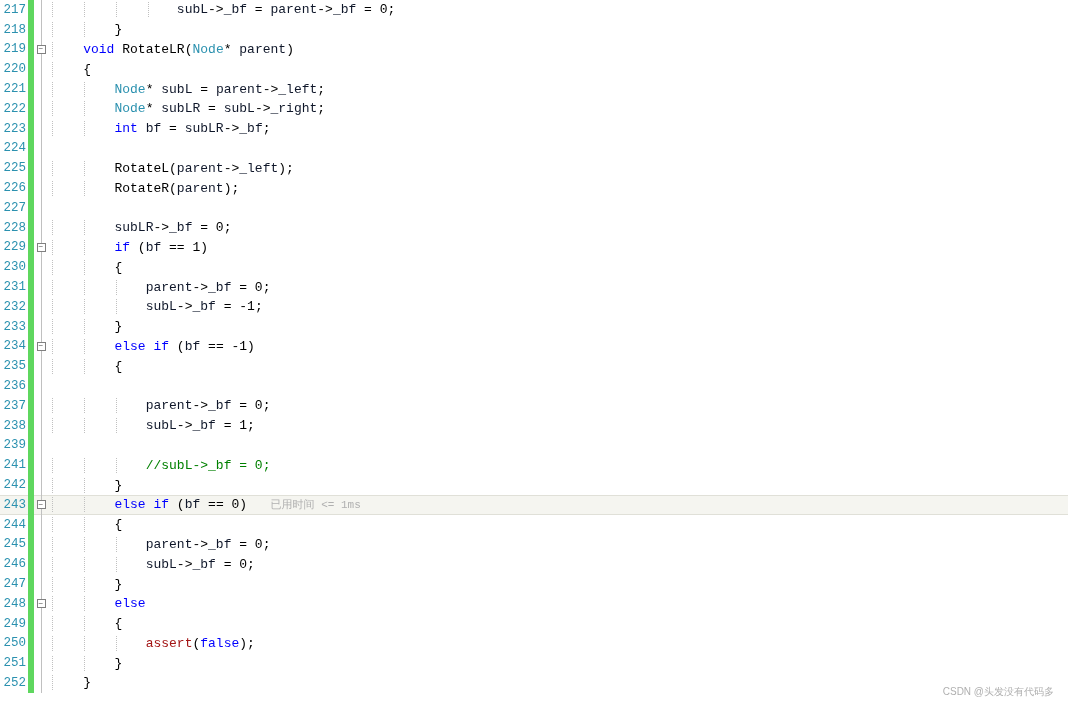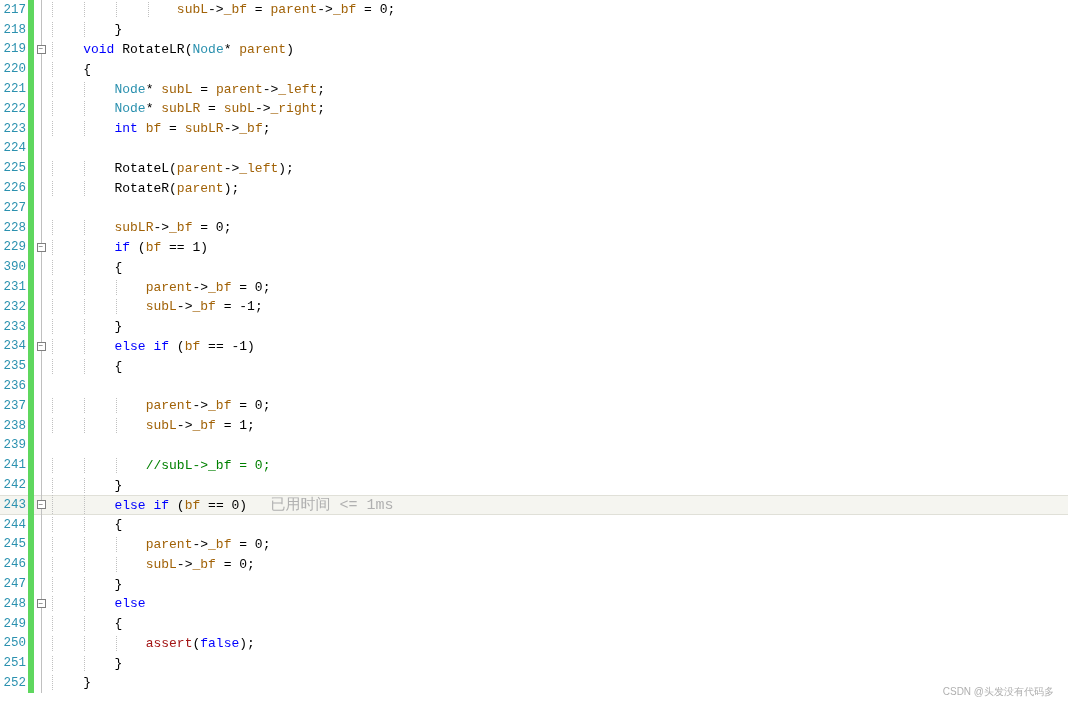--- a/index.html
+++ b/index.html
@@ -85,26 +85,26 @@
     bottom: 0;
     width: 1px;
     border-left: 1px dotted #c0c0c0;
   }
   .g1 { left: 4px; }
   .g2 { left: 36px; }
   .g3 { left: 68px; }
   .g4 { left: 100px; }
   .kw  { color: #0000ff; font-family: Liberation Mono, monospace; }
   .type{ color: #2b91af; }
-  .id  { color: #a16207; }
+  .id  { color: #0f172a; }
   .num { color: #000000; }
   .cmt { color: #008000; }
   .plain{ color: #000000; }
   .brk { color: #a31515; }
-  .hint{ color: #b0b0b0; font-size: 15px; }
+  .hint{ color: #b0b0b0; font-size: 11px; }
   .watermark {
     position: absolute;
     right: 14px;
     bottom: 14px;
     color: rgba(120,120,120,0.6);
     font-family: sans-serif;
     font-size: 10px;
   }
 </style>
 </head>
@@ -117,21 +117,21 @@
     <div class="line"><div class="lineno">220</div><div class="change-bar"></div><div class="fold-col"><div class="vline"></div></div><div class="code"><div class="indent-guide g1"></div><span>    </span><span class="plain">{</span></div></div>
     <div class="line"><div class="lineno">221</div><div class="change-bar"></div><div class="fold-col"><div class="vline"></div></div><div class="code"><div class="indent-guide g1"></div><div class="indent-guide g2"></div><span>        </span><span class="type">Node</span><span class="plain">* </span><span class="id">subL</span><span class="plain"> = </span><span class="id">parent</span><span class="plain">-&gt;</span><span class="id">_left</span><span class="plain">;</span></div></div>
     <div class="line"><div class="lineno">222</div><div class="change-bar"></div><div class="fold-col"><div class="vline"></div></div><div class="code"><div class="indent-guide g1"></div><div class="indent-guide g2"></div><span>        </span><span class="type">Node</span><span class="plain">* </span><span class="id">subLR</span><span class="plain"> = </span><span class="id">subL</span><span class="plain">-&gt;</span><span class="id">_right</span><span class="plain">;</span></div></div>
     <div class="line"><div class="lineno">223</div><div class="change-bar"></div><div class="fold-col"><div class="vline"></div></div><div class="code"><div class="indent-guide g1"></div><div class="indent-guide g2"></div><span>        </span><span class="kw">int</span><span> </span><span class="id">bf</span><span class="plain"> = </span><span class="id">subLR</span><span class="plain">-&gt;</span><span class="id">_bf</span><span class="plain">;</span></div></div>
     <div class="line"><div class="lineno">224</div><div class="change-bar"></div><div class="fold-col"><div class="vline"></div></div><div class="code"><div class="indent-guide g1"></div><div class="indent-guide g2"></div></div></div>
     <div class="line"><div class="lineno">225</div><div class="change-bar"></div><div class="fold-col"><div class="vline"></div></div><div class="code"><div class="indent-guide g1"></div><div class="indent-guide g2"></div><span>        </span><span class="plain">RotateL</span><span class="plain">(</span><span class="id">parent</span><span class="plain">-&gt;</span><span class="id">_left</span><span class="plain">)</span><span class="plain">;</span></div></div>
     <div class="line"><div class="lineno">226</div><div class="change-bar"></div><div class="fold-col"><div class="vline"></div></div><div class="code"><div class="indent-guide g1"></div><div class="indent-guide g2"></div><span>        </span><span class="plain">RotateR</span><span class="plain">(</span><span class="id">parent</span><span class="plain">)</span><span class="plain">;</span></div></div>
     <div class="line"><div class="lineno">227</div><div class="change-bar"></div><div class="fold-col"><div class="vline"></div></div><div class="code"><div class="indent-guide g1"></div><div class="indent-guide g2"></div></div></div>
     <div class="line"><div class="lineno">228</div><div class="change-bar"></div><div class="fold-col"><div class="vline"></div></div><div class="code"><div class="indent-guide g1"></div><div class="indent-guide g2"></div><span>        </span><span class="id">subLR</span><span class="plain">-&gt;</span><span class="id">_bf</span><span class="plain"> = </span><span class="num">0</span><span class="plain">;</span></div></div>
     <div class="line"><div class="lineno">229</div><div class="change-bar"></div><div class="fold-col"><div class="vline"></div><div class="fold-box"></div></div><div class="code"><div class="indent-guide g1"></div><div class="indent-guide g2"></div><span>        </span><span class="kw">if</span><span class="plain"> (</span><span class="id">bf</span><span class="plain"> == </span><span class="num">1</span><span class="plain">)</span></div></div>
-    <div class="line"><div class="lineno">390</div><div class="change-bar"></div><div class="fold-col"><div class="vline"></div></div><div class="code"><div class="indent-guide g1"></div><div class="indent-guide g2"></div><span>        </span><span class="plain">{</span></div></div>
+    <div class="line"><div class="lineno">230</div><div class="change-bar"></div><div class="fold-col"><div class="vline"></div></div><div class="code"><div class="indent-guide g1"></div><div class="indent-guide g2"></div><span>        </span><span class="plain">{</span></div></div>
     <div class="line"><div class="lineno">231</div><div class="change-bar"></div><div class="fold-col"><div class="vline"></div></div><div class="code"><div class="indent-guide g1"></div><div class="indent-guide g2"></div><div class="indent-guide g3"></div><span>            </span><span class="id">parent</span><span class="plain">-&gt;</span><span class="id">_bf</span><span class="plain"> = </span><span class="num">0</span><span class="plain">;</span></div></div>
     <div class="line"><div class="lineno">232</div><div class="change-bar"></div><div class="fold-col"><div class="vline"></div></div><div class="code"><div class="indent-guide g1"></div><div class="indent-guide g2"></div><div class="indent-guide g3"></div><span>            </span><span class="id">subL</span><span class="plain">-&gt;</span><span class="id">_bf</span><span class="plain"> = </span><span class="num">-1</span><span class="plain">;</span></div></div>
     <div class="line"><div class="lineno">233</div><div class="change-bar"></div><div class="fold-col"><div class="vline"></div></div><div class="code"><div class="indent-guide g1"></div><div class="indent-guide g2"></div><span>        </span><span class="plain">}</span></div></div>
     <div class="line"><div class="lineno">234</div><div class="change-bar"></div><div class="fold-col"><div class="vline"></div><div class="fold-box"></div></div><div class="code"><div class="indent-guide g1"></div><div class="indent-guide g2"></div><span>        </span><span class="kw">else</span><span> </span><span class="kw">if</span><span class="plain"> (</span><span class="id">bf</span><span class="plain"> == </span><span class="num">-1</span><span class="plain">)</span></div></div>
     <div class="line"><div class="lineno">235</div><div class="change-bar"></div><div class="fold-col"><div class="vline"></div></div><div class="code"><div class="indent-guide g1"></div><div class="indent-guide g2"></div><span>        </span><span class="plain">{</span></div></div>
     <div class="line"><div class="lineno">236</div><div class="change-bar"></div><div class="fold-col"><div class="vline"></div></div></div>
     <div class="line"><div class="lineno">237</div><div class="change-bar"></div><div class="fold-col"><div class="vline"></div></div><div class="code"><div class="indent-guide g1"></div><div class="indent-guide g2"></div><div class="indent-guide g3"></div><span>            </span><span class="id">parent</span><span class="plain">-&gt;</span><span class="id">_bf</span><span class="plain"> = </span><span class="num">0</span><span class="plain">;</span></div></div>
     <div class="line"><div class="lineno">238</div><div class="change-bar"></div><div class="fold-col"><div class="vline"></div></div><div class="code"><div class="indent-guide g1"></div><div class="indent-guide g2"></div><div class="indent-guide g3"></div><span>            </span><span class="id">subL</span><span class="plain">-&gt;</span><span class="id">_bf</span><span class="plain"> = </span><span class="num">1</span><span class="plain">;</span></div></div>
     <div class="line"><div class="lineno">239</div><div class="change-bar"></div><div class="fold-col"><div class="vline"></div></div><div class="code"><div class="indent-guide g1"></div><div class="indent-guide g2"></div><div class="indent-guide g3"></div></div></div>
     <div class="line"><div class="lineno">241</div><div class="change-bar"></div><div class="fold-col"><div class="vline"></div></div><div class="code"><div class="indent-guide g1"></div><div class="indent-guide g2"></div><div class="indent-guide g3"></div><span>            </span><span class="cmt">//subL-&gt;_bf = 0;</span></div></div>

